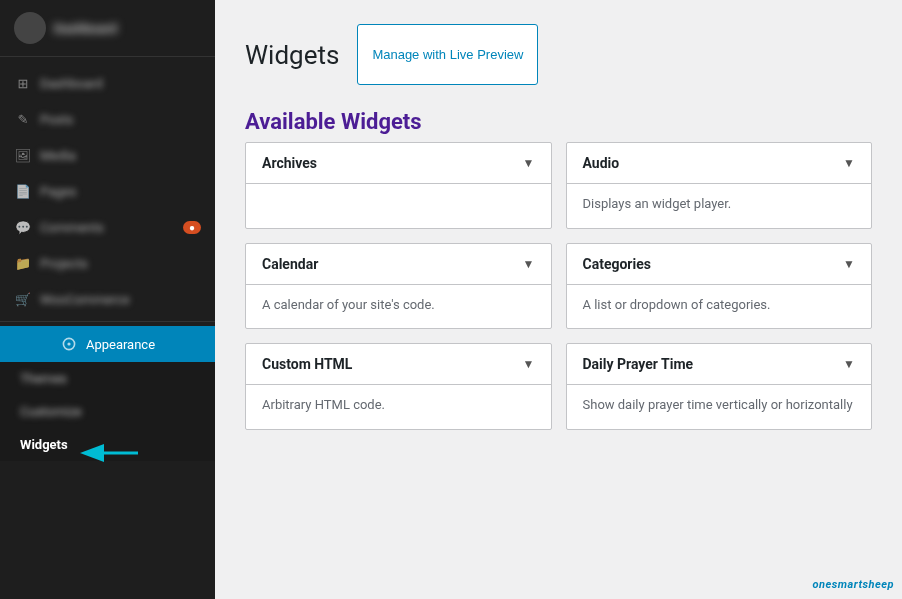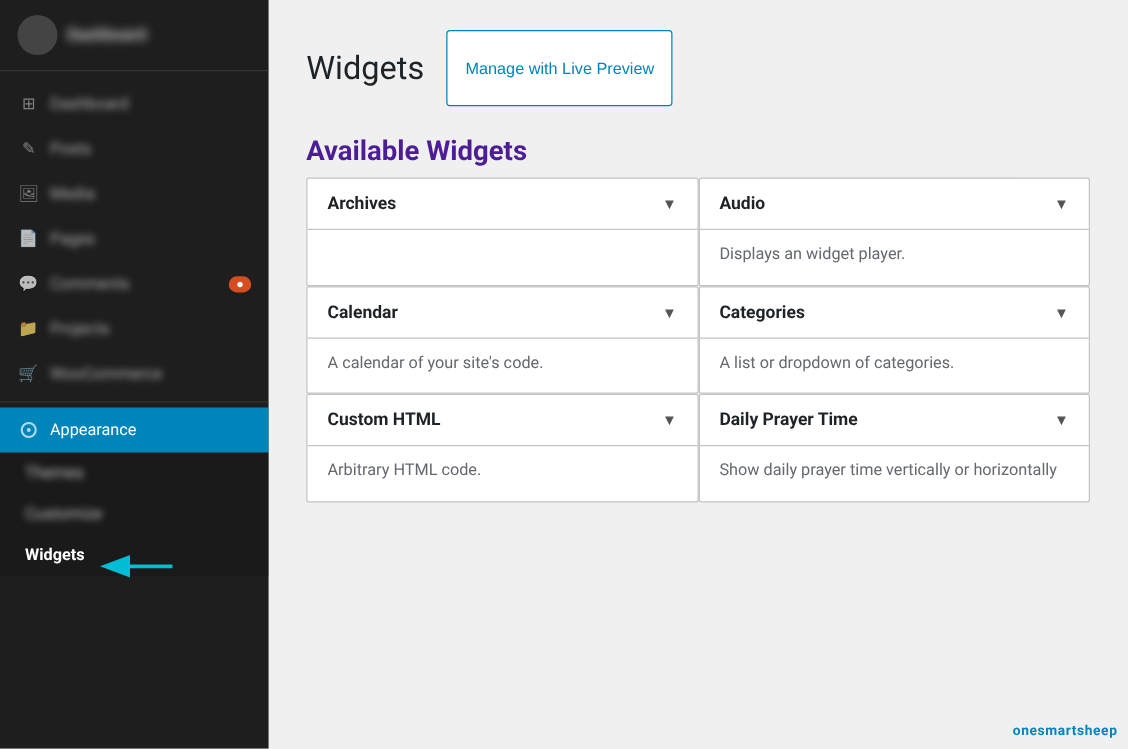--- a/index.html
+++ b/index.html
@@ -41,20 +41,21 @@
       gap: 8px;
       padding: 9px 14px;
       cursor: pointer;
       color: #aaa;
       font-size: 13px;
       position: relative;
     }
     .sidebar-item.active {
       background: #0085ba;
       color: #fff;
+      justify-content: center;
     }
     .sidebar-item-icon {
       width: 18px; height: 18px;
       opacity: 0.7;
       flex-shrink: 0;
       display: flex; align-items: center; justify-content: center;
     }
     .sidebar-item-label { filter: blur(3px); }
     .sidebar-item .badge {
       background: #d54e21;
@@ -116,20 +117,21 @@
     }
     .section-desc {
       font-size: 13px;
       color: #646970;
       margin-bottom: 22px;
       line-height: 1.5;
     }
     .widgets-grid {
       display: grid;
       grid-template-columns: 1fr 1fr;
+      gap: 14px;
     }
     .widget-card {
       background: #fff;
       border: 1px solid #c3c4c7;
       border-radius: 2px;
     }
     .widget-card-header {
       display: flex;
       align-items: center;
       justify-content: space-between;
@@ -154,20 +156,21 @@
     }
 
     .watermark {
       position: absolute;
       bottom: 8px;
       right: 8px;
       font-size: 11px;
       color: #0085ba;
       font-weight: 700;
       letter-spacing: 0.5px;
+      font-style: italic;
     }
   </style>
 </head>
 <body>
 
 <div class="sidebar">
   <div class="sidebar-logo">
     <div class="sidebar-logo-icon"></div>
     <span class="sidebar-logo-text">Dashboard</span>
   </div>

